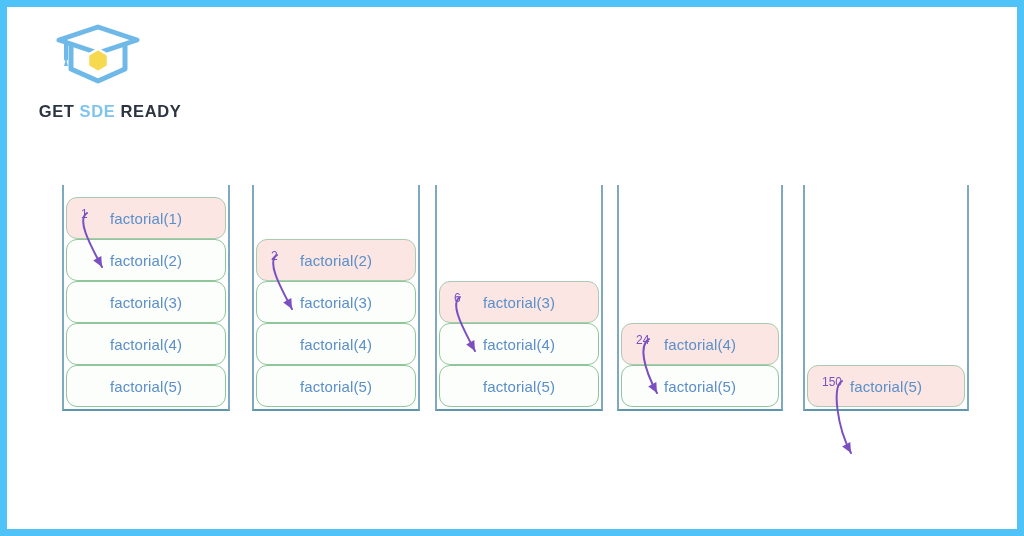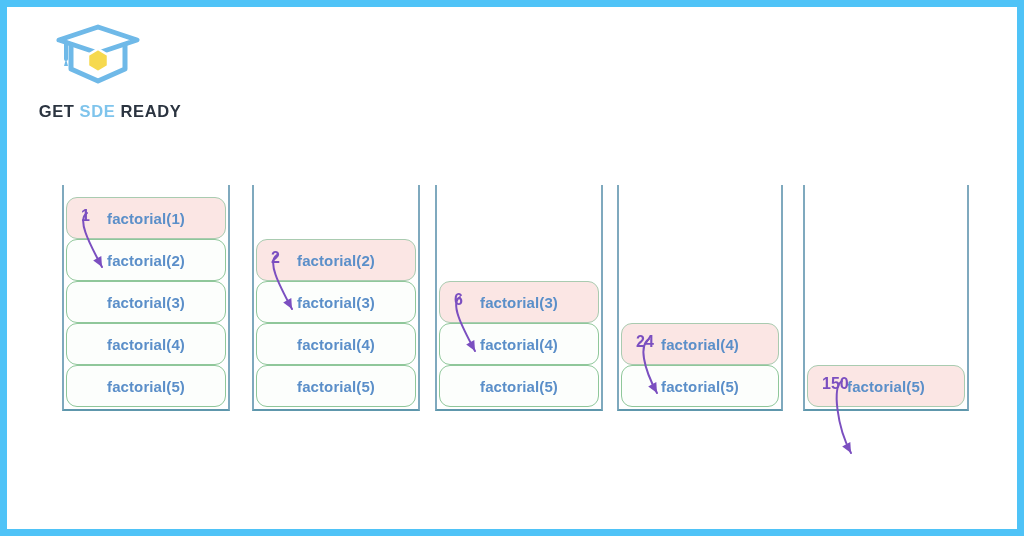--- a/index.html
+++ b/index.html
@@ -52,21 +52,20 @@
   .wm-dark { color: #2b3440; }
   .wm-blue { color: #7FC4EC; }
 
   
   #stacks {
     position: absolute;
     left: 0;
     top: 0;
     width: 1010px;
     height: 376px;
-    font-weight: bold;
   }
 
   .stack-frame {
     position: absolute;
     border-left: 2px solid #7FA9BE;
     border-right: 2px solid #7FA9BE;
     border-bottom: 2px solid #5E97AC;
     border-top: none;
     background: transparent;
   }
@@ -102,21 +101,21 @@
     font-size: 15px;
     color: #5B8FC9;
     letter-spacing: 0.1px;
     white-space: nowrap;
   }
 
   .ret-value {
     position: absolute;
     left: 14px;
     top: 9px;
-    font-size: 16px;
+    font-size: 12px;
     color: #7B4FC0;
     font-family: "Liberation Sans", sans-serif;
     white-space: nowrap;
   }
 
   .ret-arrow {
     position: absolute;
     pointer-events: none;
     overflow: visible;
   }

